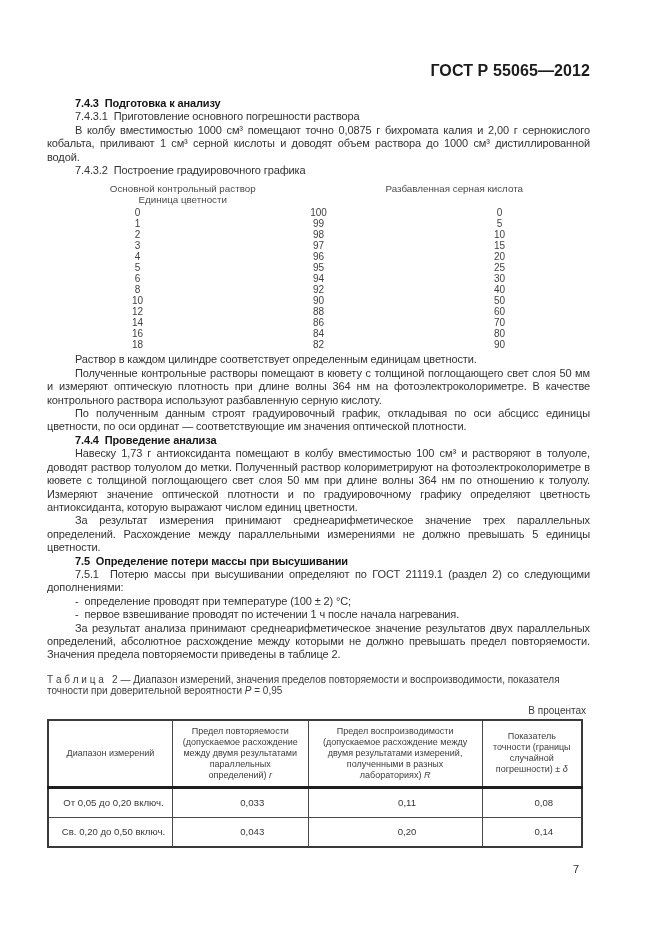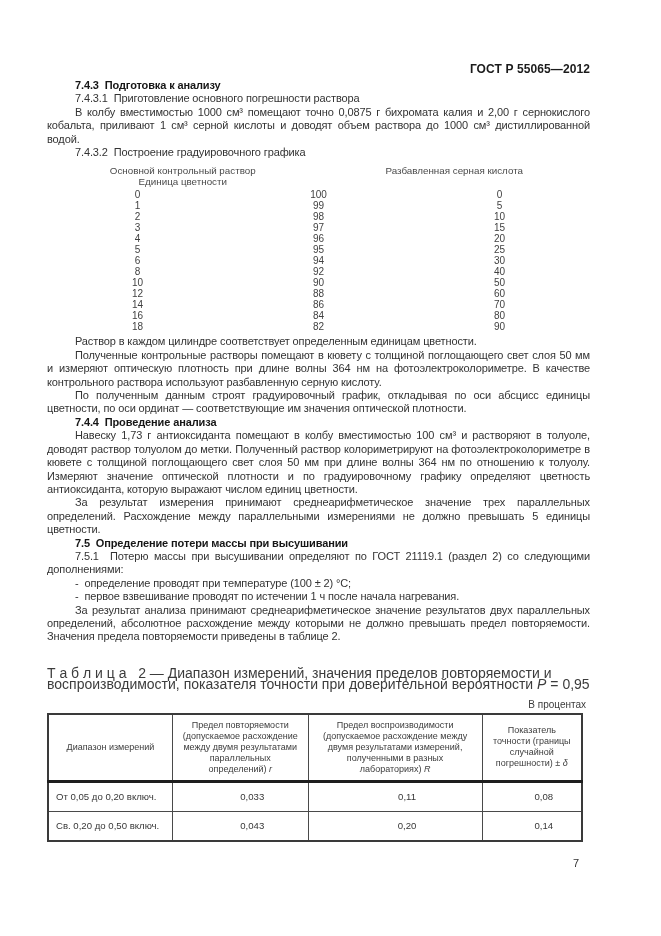--- a/index.html
+++ b/index.html
@@ -1,44 +1,44 @@
 <!DOCTYPE html>
 <html lang="ru"><head>
 <meta charset="utf-8">
 <style>
   html,body{margin:0;padding:0;background:#ffffff;}
   .page{position:relative;width:661px;height:936px;background:#fff;overflow:hidden;
         font-family:"Liberation Sans","DejaVu Sans",sans-serif;color:#333;}
   .content{position:absolute;left:47px;top:62px;width:543px;}
-  .doc-header{font-weight:bold;font-size:12px;color:#1b1b1b;text-align:right;
-              margin-bottom:3px;letter-spacing:0.1px;}
+  .doc-header{font-weight:bold;font-size:16px;color:#1b1b1b;text-align:right;
+              margin-bottom:17px;letter-spacing:0.1px;}
   p{margin:0;font-size:11px;line-height:13.4px;letter-spacing:-0.12px;
     text-align:justify;text-indent:28px;color:#333;}
   .pw{white-space:pre-wrap;}
   .nj{text-align:left;}
   .bold{font-weight:bold;color:#161616;}
   .sym{font-style:italic;}
   
   .listing{margin:6px 0 3px 0;}
   .listing-head{display:grid;grid-template-columns:1fr 1fr;margin-bottom:2px;}
   .listing-head div{font-size:9.8px;line-height:11px;color:#4a4a4a;text-align:center;}
   .listing-row{display:grid;grid-template-columns:1fr 1fr 1fr;}
   .listing-row div{font-size:10px;line-height:11px;color:#3f3f3f;text-align:center;}
   
-  .caption{margin-top:24px;font-size:14px;line-height:11px;color:#3c3c3c;
+  .caption{margin-top:12px;font-size:10px;line-height:11px;color:#3c3c3c;
            text-align:left;text-indent:0;letter-spacing:0;}
   .percent{font-size:10px;line-height:11px;color:#3c3c3c;text-align:right;
            margin:9px 4px 3px 0;}
   table{border-collapse:collapse;width:536px;table-layout:fixed;border:2px solid #3a3a3a;}
   th,td{border:1px solid #4a4a4a;}
   thead th{font-size:9px;line-height:11px;font-weight:normal;color:#3c3c3c;
            text-align:center;vertical-align:middle;padding:5px 8px;
            border-bottom:3px solid #1e1e1e;}
   tbody td{font-size:9.6px;color:#373737;height:26px;vertical-align:middle;}
-  td.cell-left{text-align:left;padding-left:7px;}
+  td.cell-left{text-align:center;padding-left:7px;}
   td.cell-center{text-align:center;padding-left:25px;}
   .page-num{margin-top:15px;text-align:right;padding-right:11px;
             font-size:11px;color:#333;}
 </style>
 </head>
 <body>
 
 <div class="page">
   <div class="content">
 

